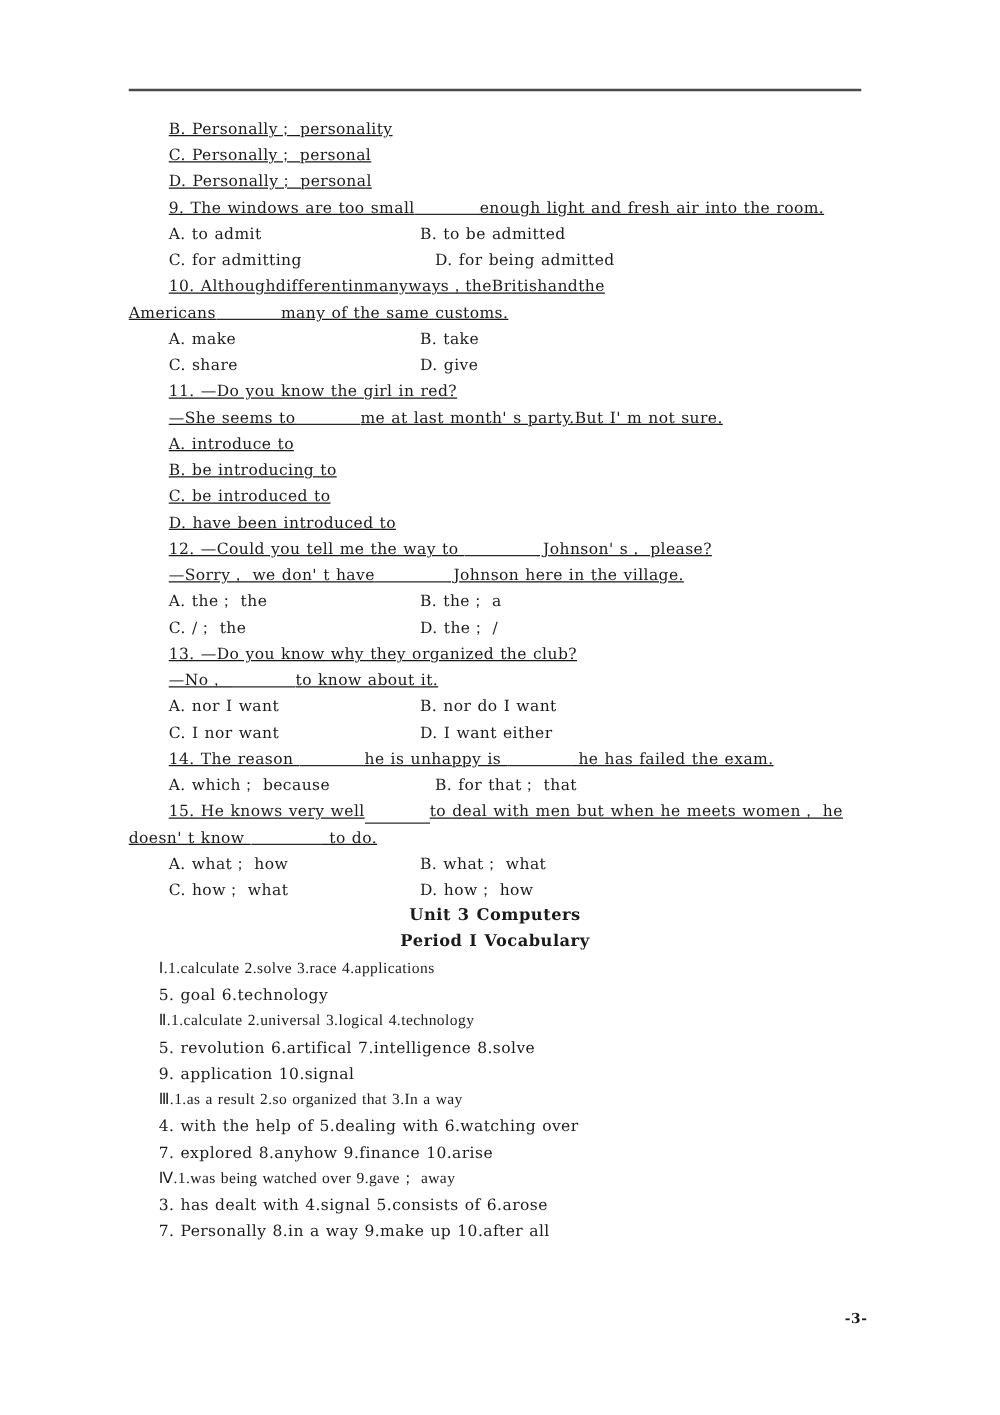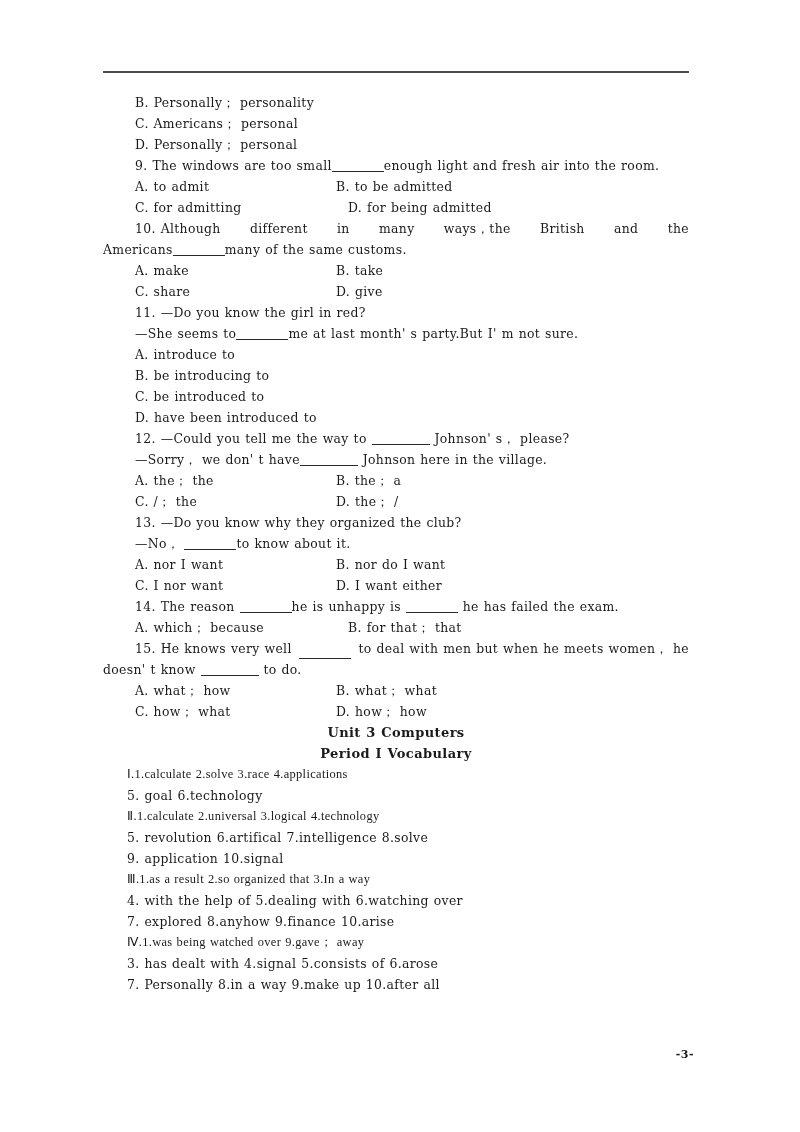--- a/index.html
+++ b/index.html
@@ -42,20 +42,21 @@
     font-size: 12.4px;
     line-height: 21px;
     letter-spacing: 0.35px;
     word-spacing: 0.6px;
   }
 
   .line {
     white-space: nowrap;
     height: 21px;
     overflow: visible;
+    text-decoration: underline;
   }
 
   
   .ind {
     padding-left: 32px;
   }
   .noind {
     padding-left: 0;
   }
 
@@ -72,21 +73,20 @@
   .optrow .right {
     position: absolute;
     top: 0;
   }
   .rcol-a { left: 233px; }
   .rcol-b { left: 245px; }
 
   
   .just {
     display: flex;
-    justify-content: space-between;
     padding-left: 32px;
     width: 554px;
     box-sizing: content-box;
   }
 
   .blank {
     display: inline-block;
     border-bottom: 1px solid #2a2a2a;
     vertical-align: -2px;
   }
@@ -130,21 +130,21 @@
 </head>
 <body>
 
 <div id="page">
 
   <div class="header-rule"></div>
 
   <div class="body-text">
 
     <div class="line ind">B. Personally； personality</div>
-    <div class="line ind">C. Americans； personal</div>
+    <div class="line ind">C. Personally； personal</div>
     <div class="line ind">D. Personally； personal</div>
 
     <div class="line ind"><span>9. The windows are too small</span><span class="blank b-md"></span><span>enough light and fresh air into the room.</span></div>
     <div class="optrow">
       <span class="left">A. to admit</span>
       <span class="right rcol-a">B. to be admitted</span>
     </div>
     <div class="optrow">
       <span class="left">C. for admitting</span>
       <span class="right rcol-b">D. for being admitted</span>

